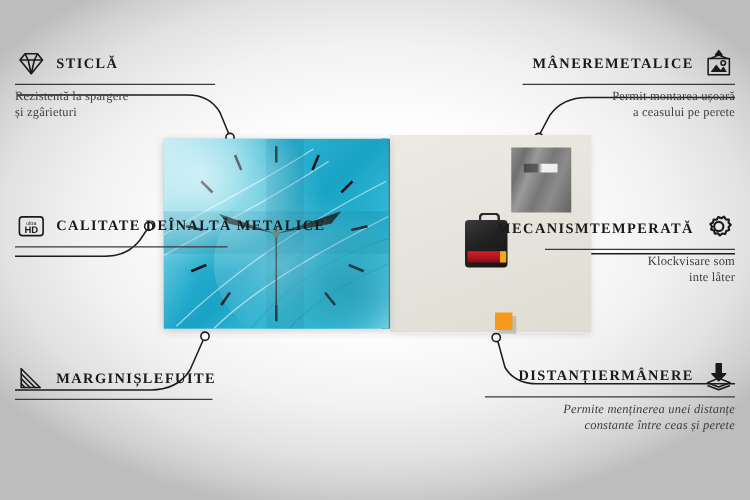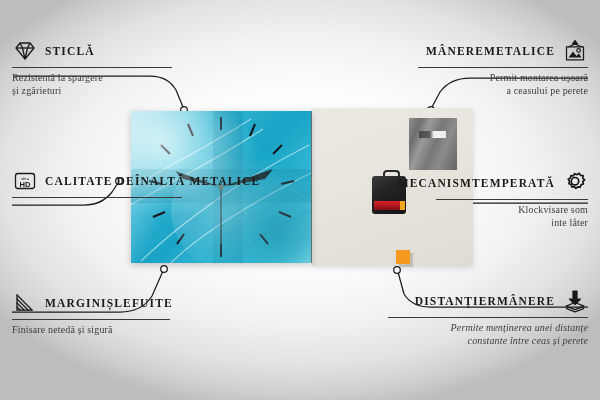--- a/index.html
+++ b/index.html
@@ -221,21 +221,20 @@
           <line x1="5" y1="20" x2="20" y2="20"></line>
         </g>
           </svg>
       </span>
       <span class="titles">
         <span class="t">MARGINI</span>
         <span class="t">ȘLEFUITE</span>
       </span>
     </div>
     <div class="rule"></div>
-    <div class="desc" style="white-space:pre-line;">Finisare netedă și sigură</div>
   </div>
 
   <div class="feature align-right" style="right:12px;top:38px;width:170px;">
     <div class="feat-head right">
       <span class="titles">
         <span class="t">MÂNERE</span>
         <span class="t">METALICE</span>
       </span>
       <span class="ico">
         <svg viewBox="0 0 26 26">

